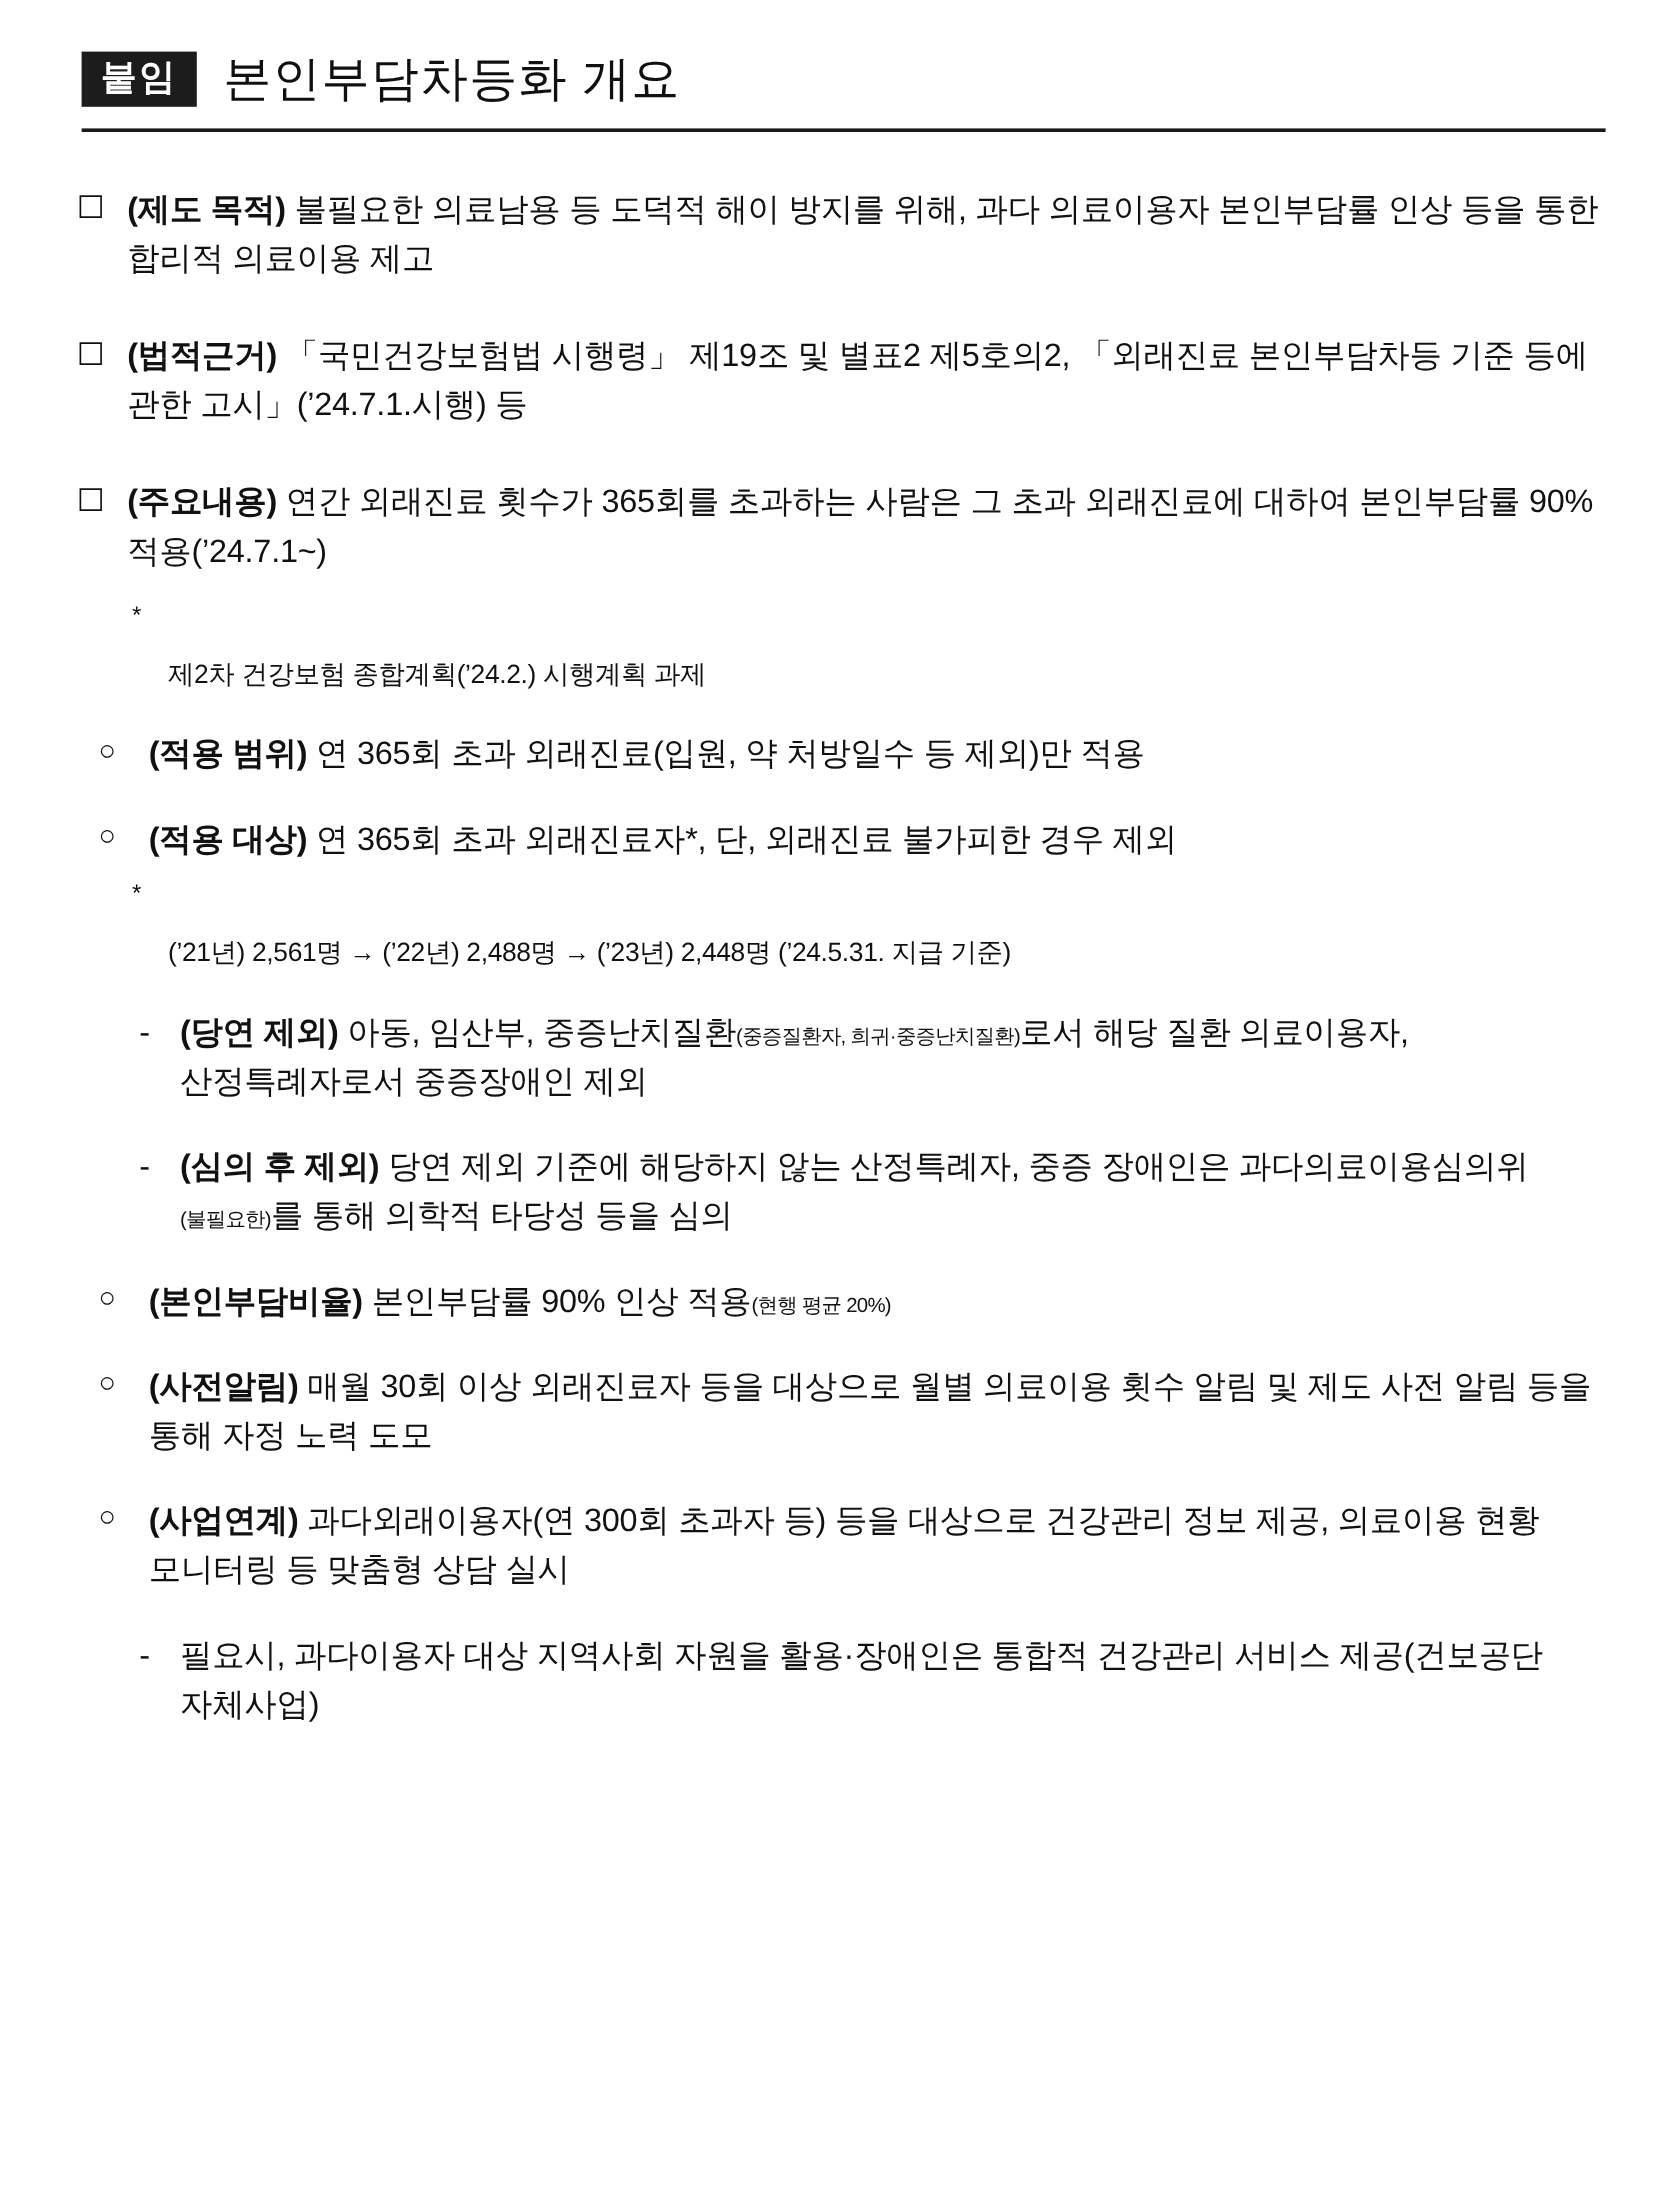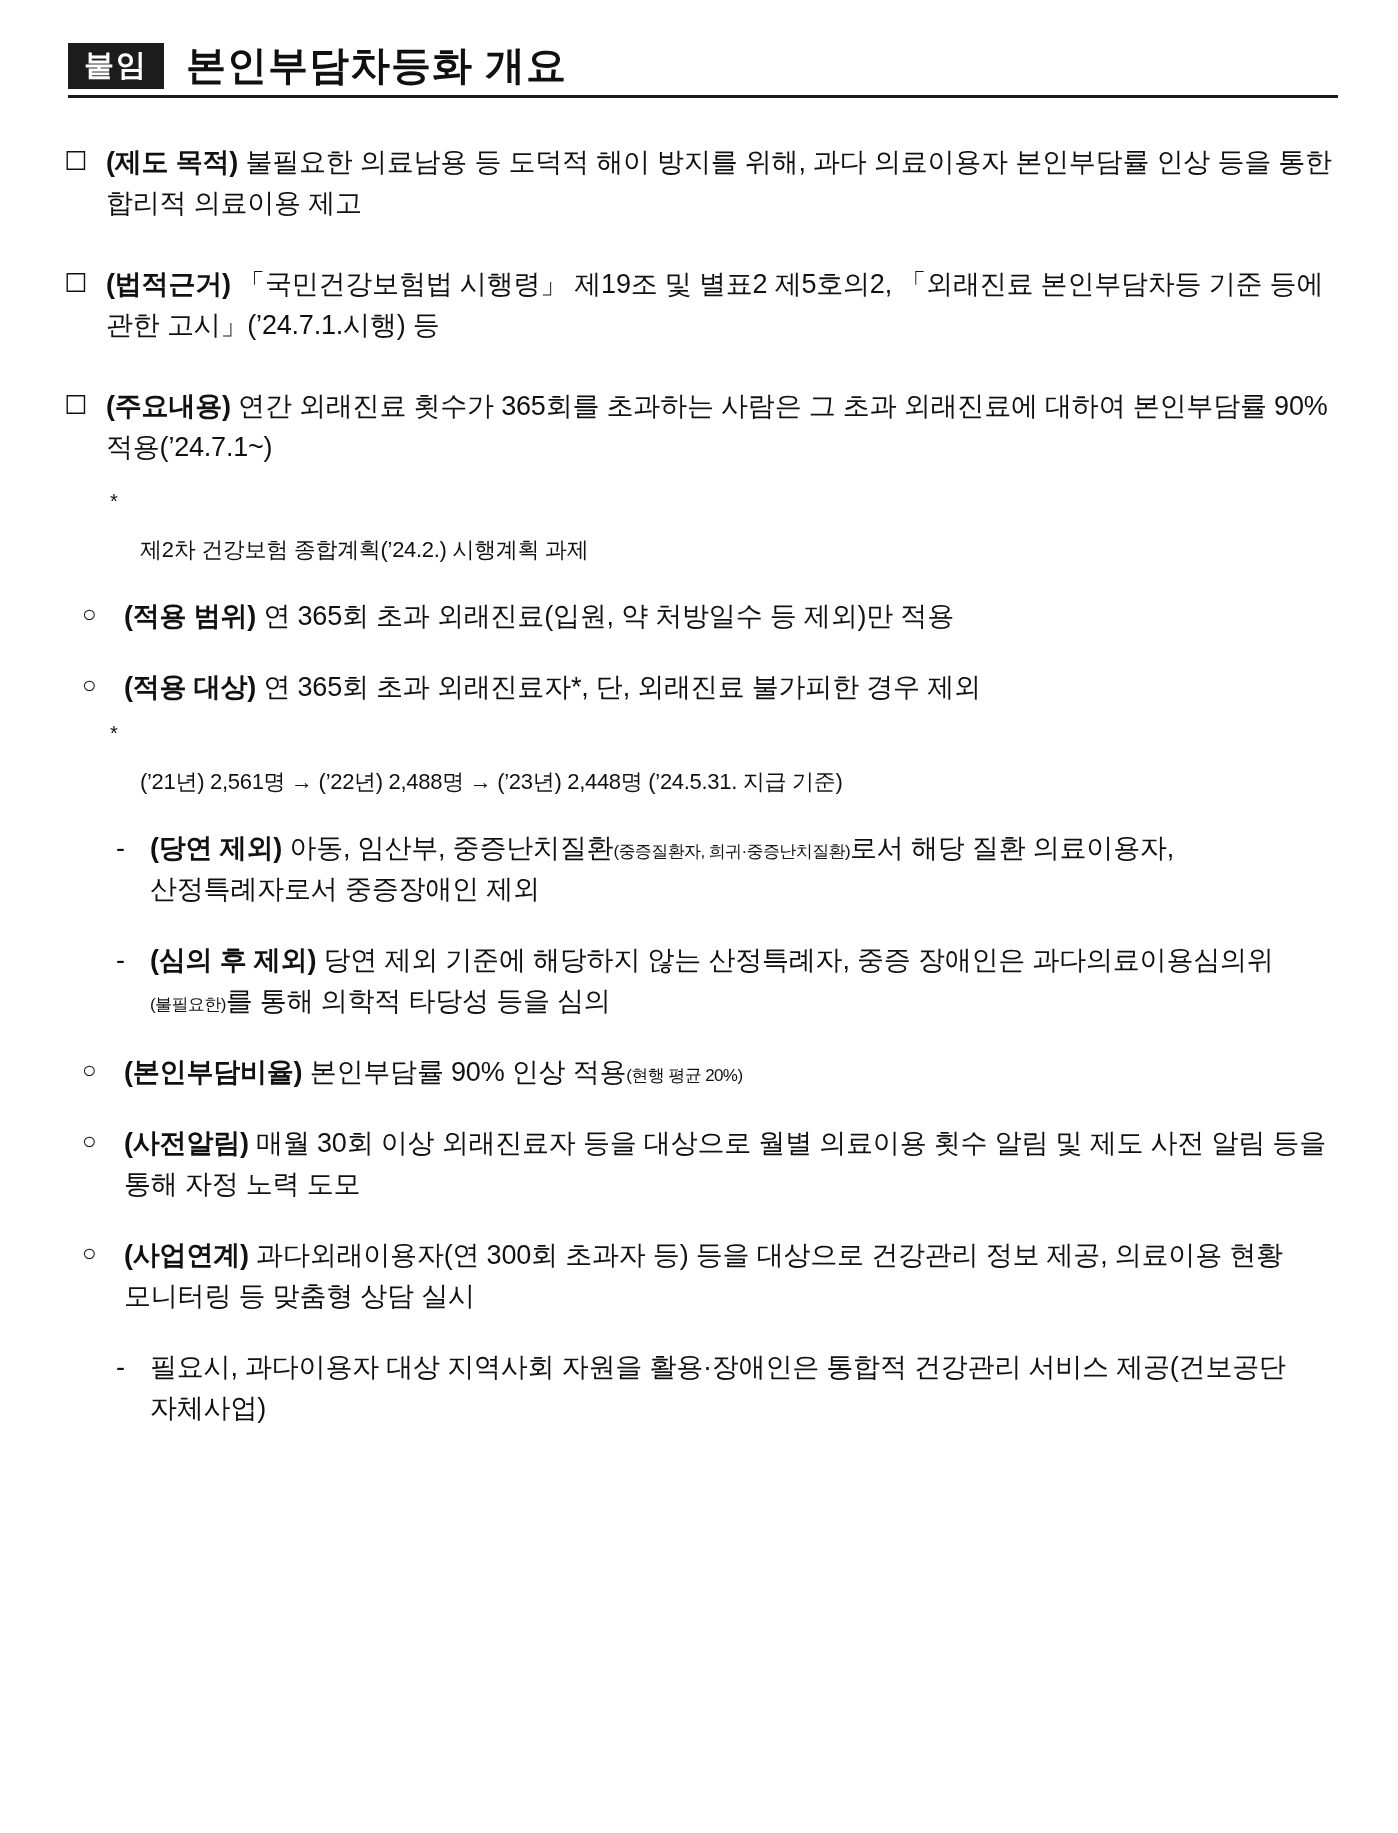--- a/index.html
+++ b/index.html
@@ -22,37 +22,37 @@
     height: 1833px;
     padding: 0;
     box-sizing: border-box;
   }
 
   
   .header {
     display: flex;
     align-items: center;
     margin: 38px 60px 0 68px;
-    padding-bottom: 2px;
+    padding-bottom: 14px;
     border-bottom: 3px solid #1a1a1a;
   }
   .header-tag {
     background: #1c1c1c;
     color: #ffffff;
     font-size: 30px;
     font-weight: 700;
     letter-spacing: 2px;
     padding: 7px 16px 9px 16px;
     line-height: 1;
     margin-right: 22px;
     white-space: nowrap;
   }
   .header-title {
     font-size: 40px;
-    font-weight: 700;
+    font-weight: 400;
     letter-spacing: 1px;
     color: #101010;
     white-space: nowrap;
   }
 
   
   .content {
     margin: 0 58px 0 64px;
   }
 

